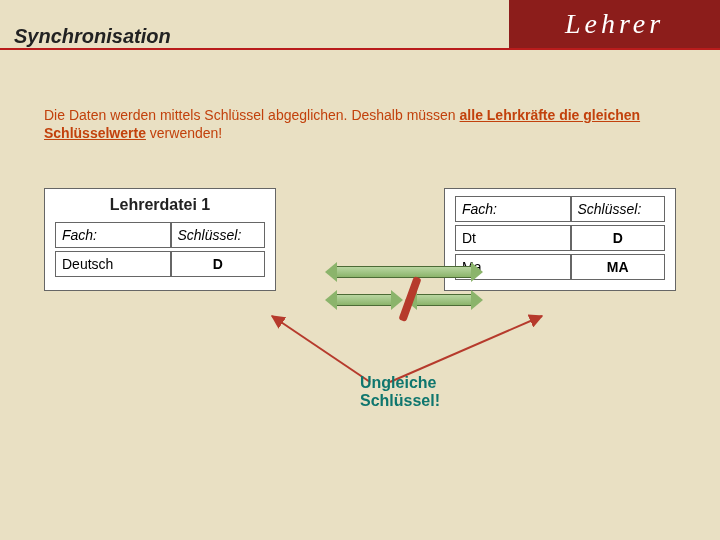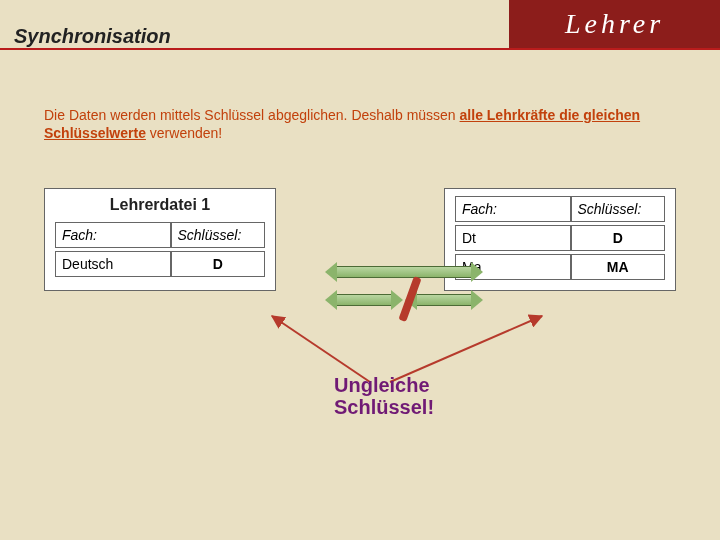--- a/index.html
+++ b/index.html
@@ -157,25 +157,25 @@
   .warn-lines {
     position: absolute;
     left: 226px;
     top: 126px;
     width: 280px;
     height: 90px;
     pointer-events: none;
   }
   .warn-label {
     position: absolute;
-    left: 290px;
+    left: 316px;
     top: 186px;
-    font-size: 20px;
+    font-size: 16px;
     font-weight: bold;
-    color: #701a75;
+    color: #0f766e;
     line-height: 1.1;
   }
 </style>
 </head>
 <body>
 
 <div class="header">
   <div class="header-left">Synchronisation</div>
   <div class="header-right">
     <span class="thin">Lehrer</span>

